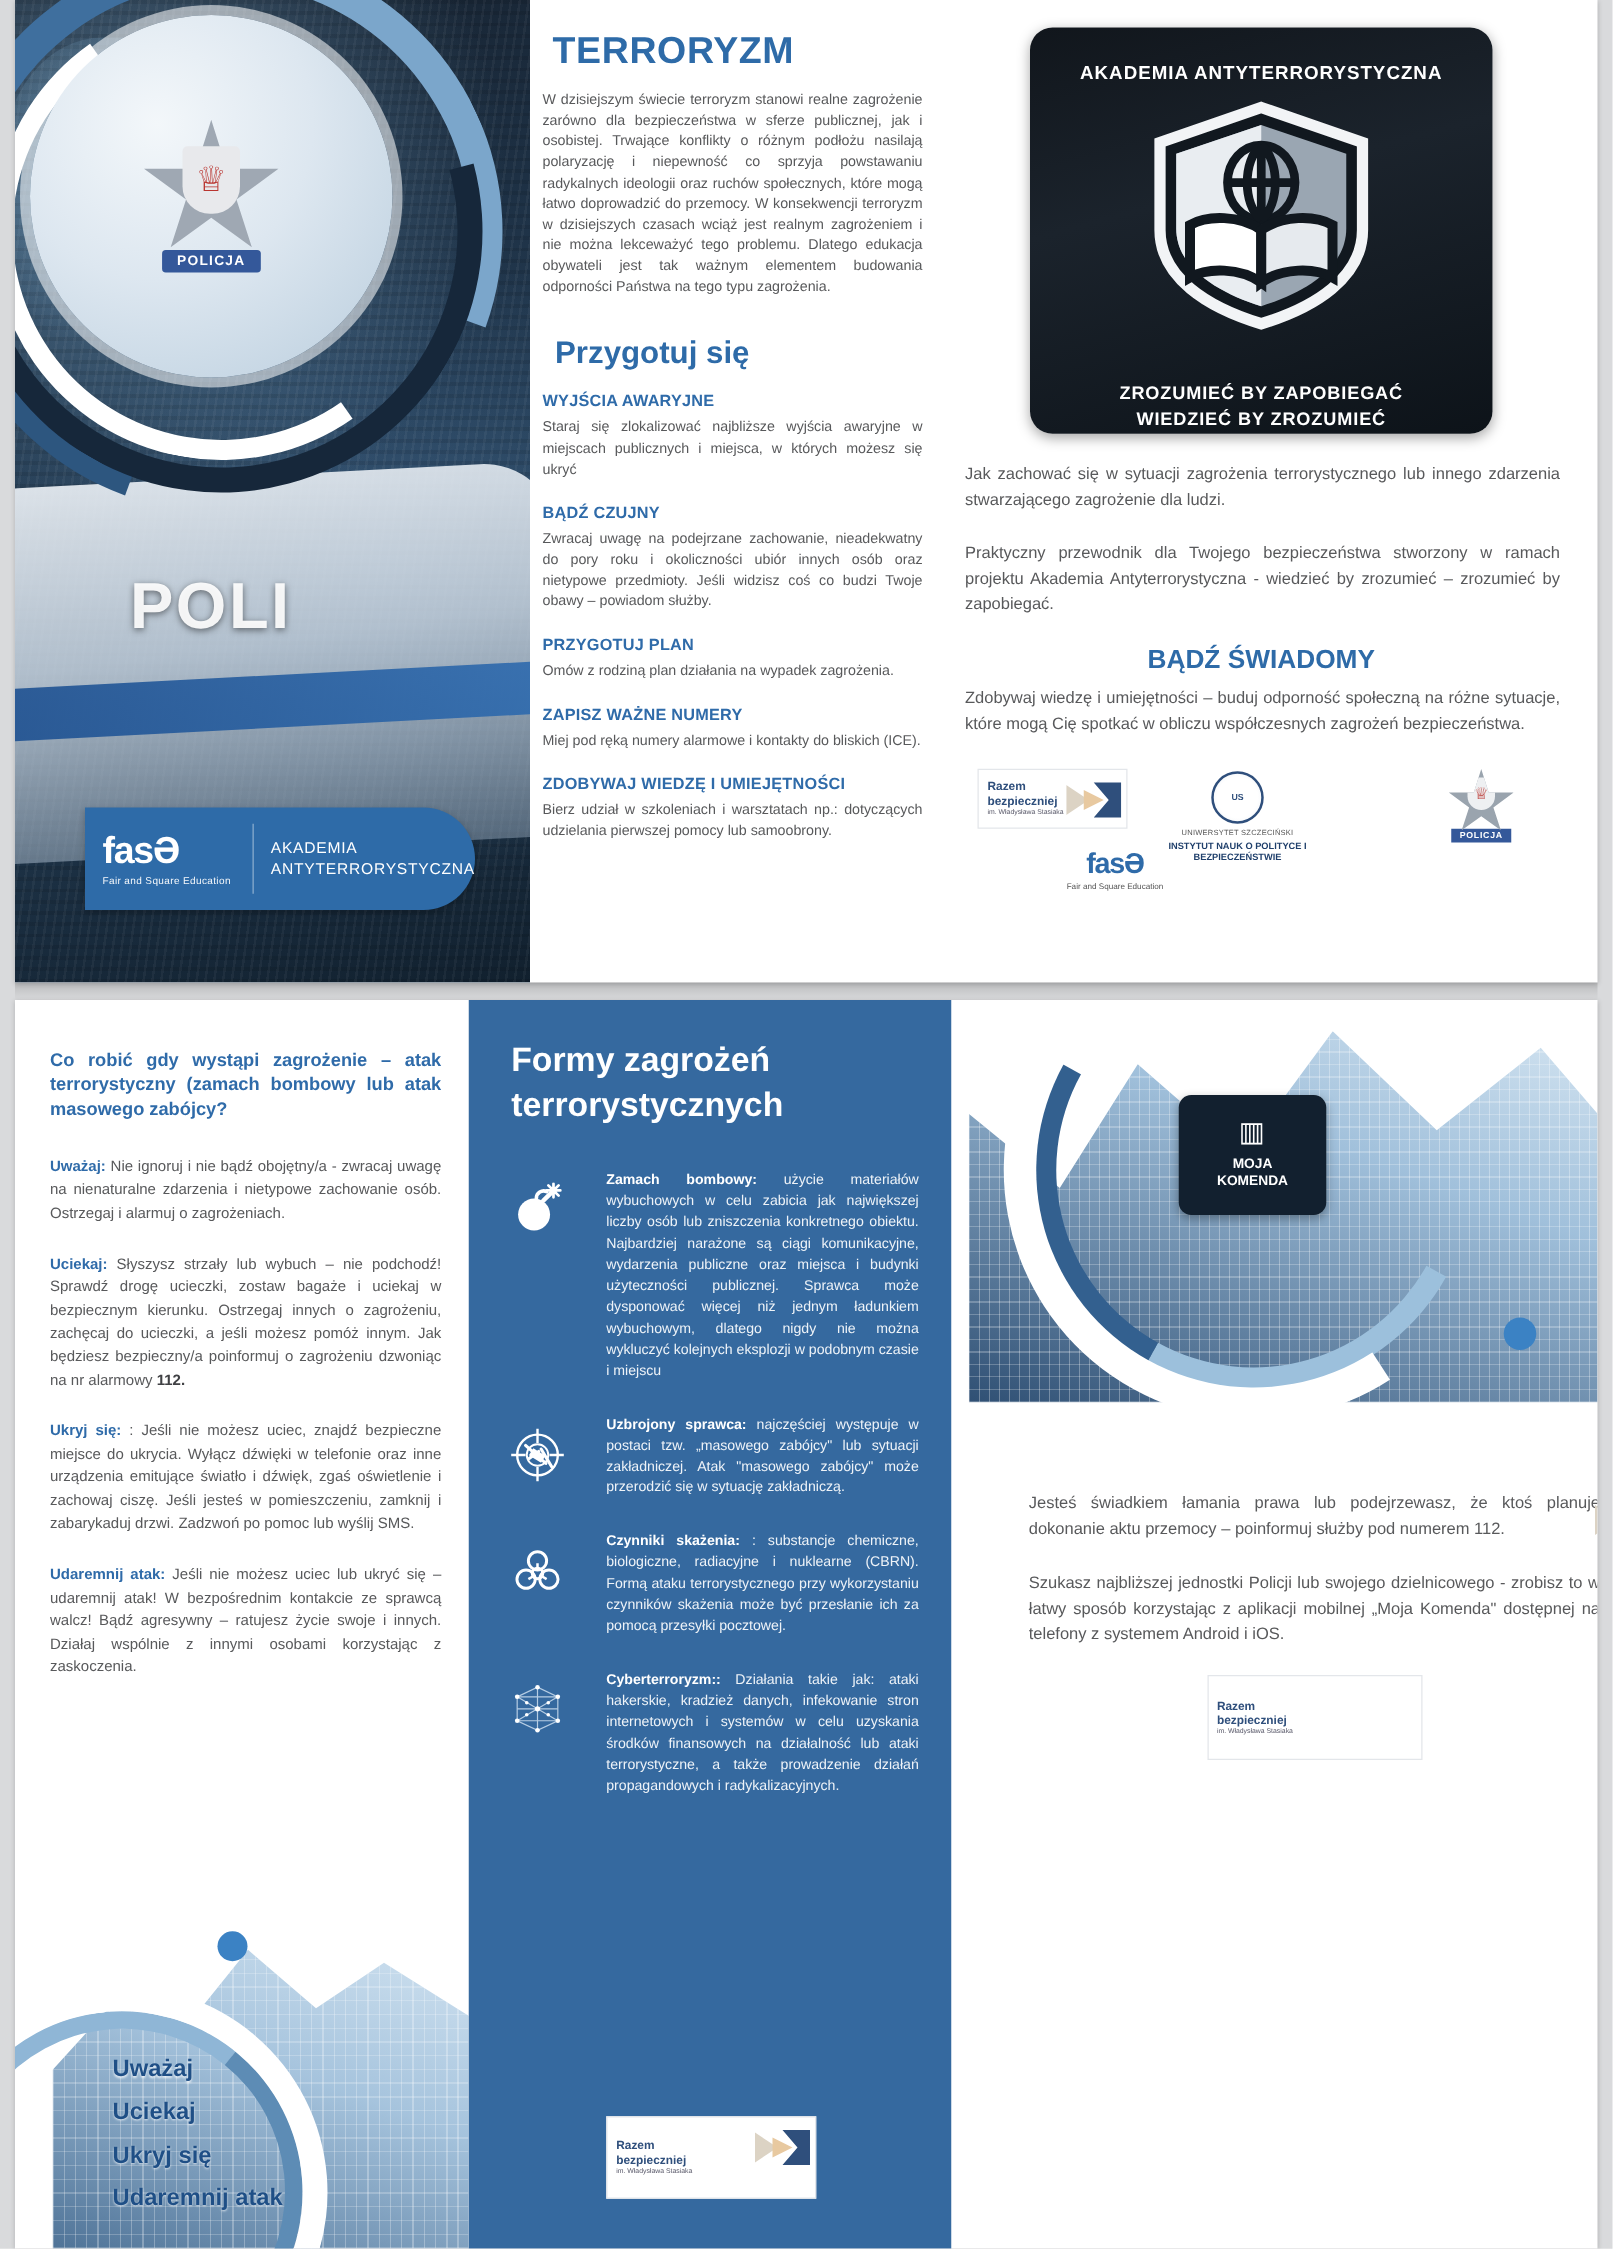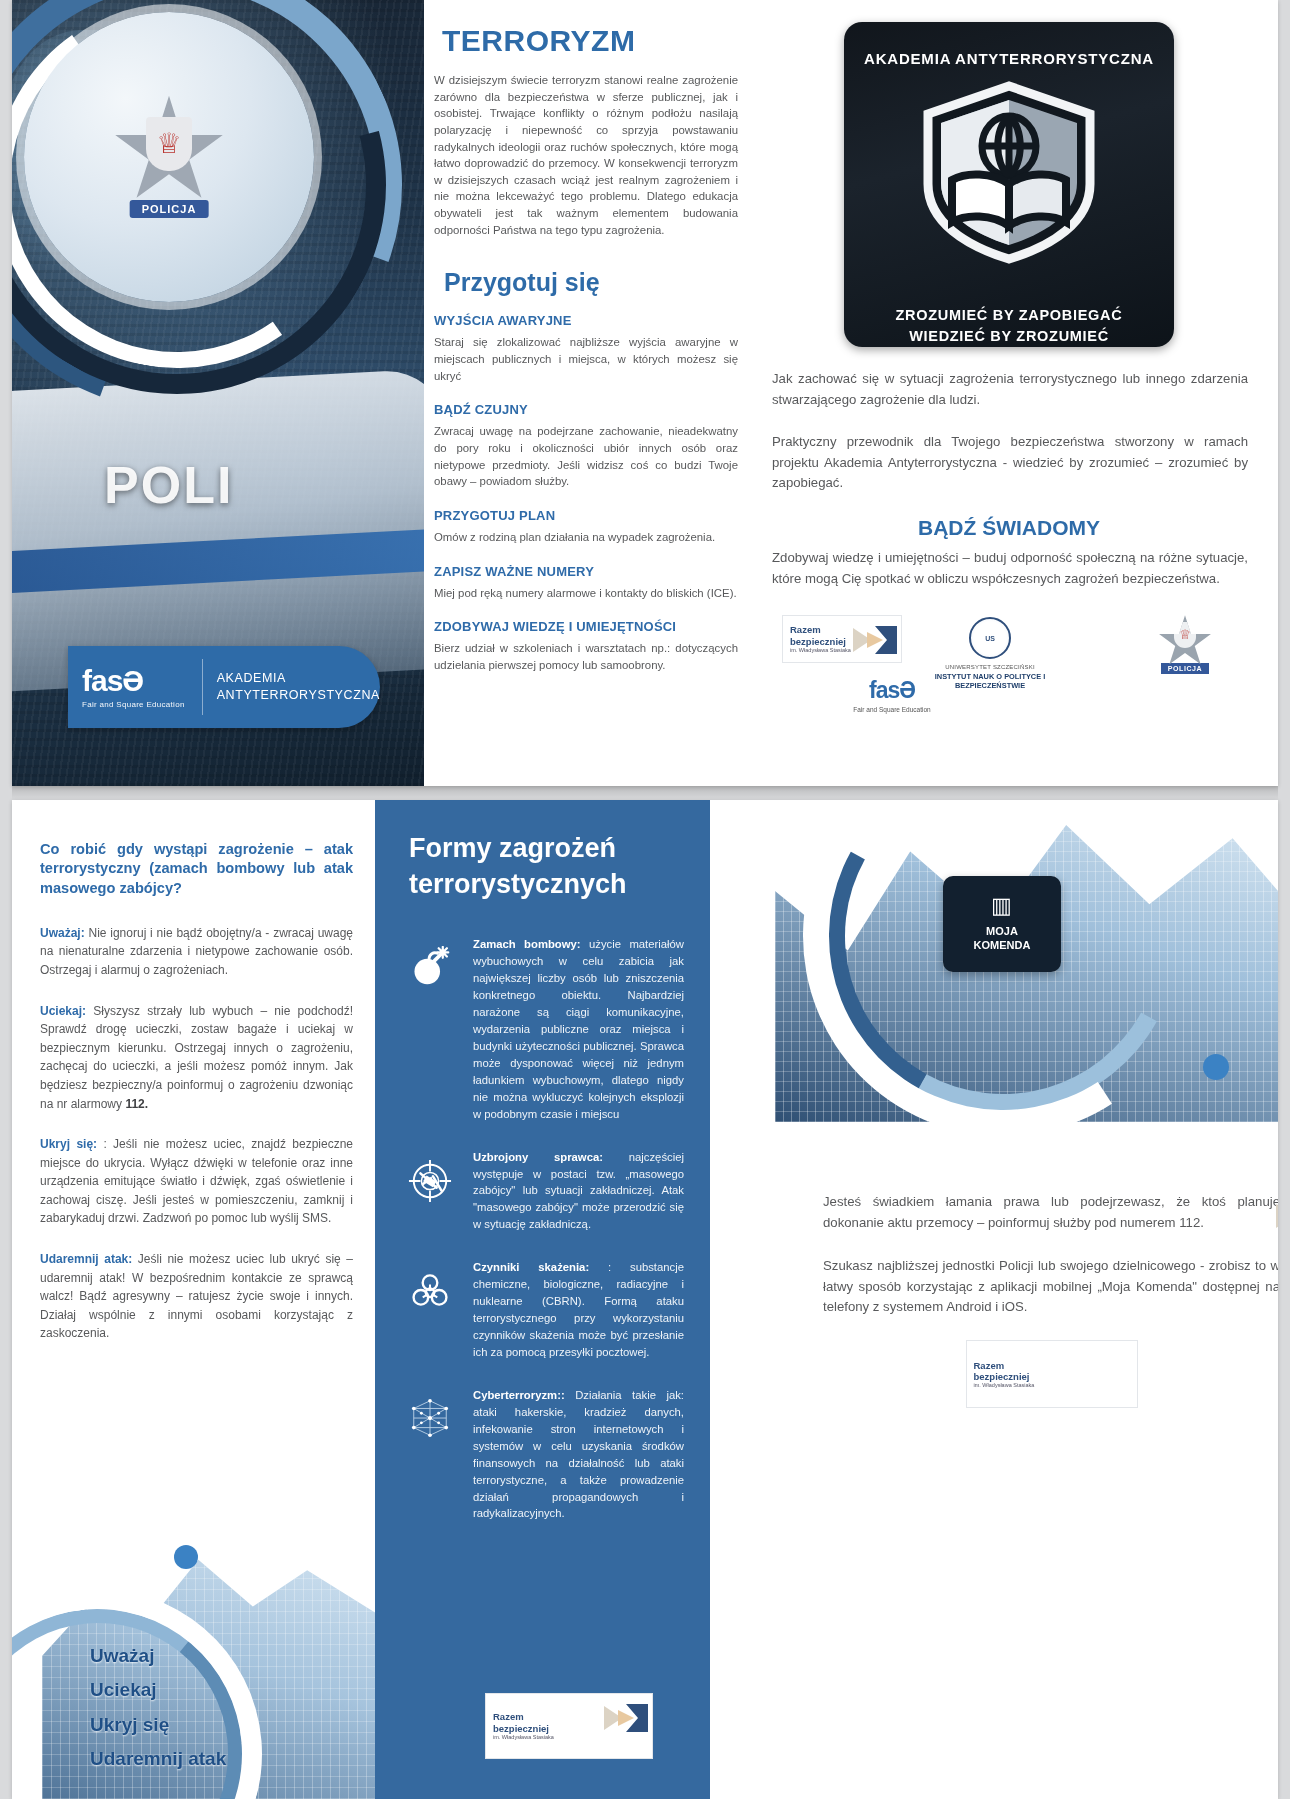--- a/index.html
+++ b/index.html
@@ -171,21 +171,21 @@
     margin:0 0 6px 0;
   }
   .sec-block{ margin-bottom:18px; }
 
   
   #top-right-col{
     position:absolute; left:738px; top:0; width:528px; height:786px;
     padding:18px 22px 0 12px;
   }
   .aat-card{
-    width:330px; height:325px; margin:4px auto 0;
+    width:370px; height:325px; margin:4px auto 0;
     background:linear-gradient(165deg,#11161c 0%,#1b232c 40%,#0d1319 100%);
     border-radius:18px;
     position:relative;
     box-shadow:0 3px 10px rgba(0,0,0,.35);
   }
   .aat-title{
     position:absolute; top:28px; left:0; right:0; text-align:center;
     color:#fff; font-size:15px; font-weight:700; letter-spacing:.8px;
   }
   .aat-emblem{
@@ -308,27 +308,27 @@
   .bl-words{
     position:absolute; left:78px; bottom:22px; z-index:3;
   }
   .bl-word{
     color:#1f4f86; font-size:19px; font-weight:700; line-height:1.82;
     text-shadow:0 1px 2px rgba(255,255,255,.8);
   }
 
   
   #bot-mid-col{
-    position:absolute; left:363px; top:-3px; width:335px; height:1002px;
+    position:absolute; left:363px; top:-3px; width:386px; height:1002px;
     background:#35699f; color:#fff; padding:24px 26px 0 26px; overflow:hidden;
   }
   .h-forms{
     font-size:27px; font-weight:700; line-height:1.32; margin:10px 0 34px 8px;
   }
-  .thr{ display:flex; gap:14px; margin-bottom:26px; }
+  .thr{ display:flex; gap:26px; margin-bottom:26px; }
   .thr-ico{ width:58px; flex:0 0 58px; display:flex; align-items:flex-start; justify-content:center; padding-top:10px; }
   .thr-txt{ font-size:11.3px; line-height:1.5; text-align:justify; color:#eef3f8; }
   .thr-txt b{ color:#ffffff; }
   .razem-mid{
     position:absolute; left:110px; bottom:40px; width:168px; height:66px;
     background:#fff; border:1px solid #e3e6ea; display:flex; align-items:center;
   }
 
   
   #bot-right-col{

